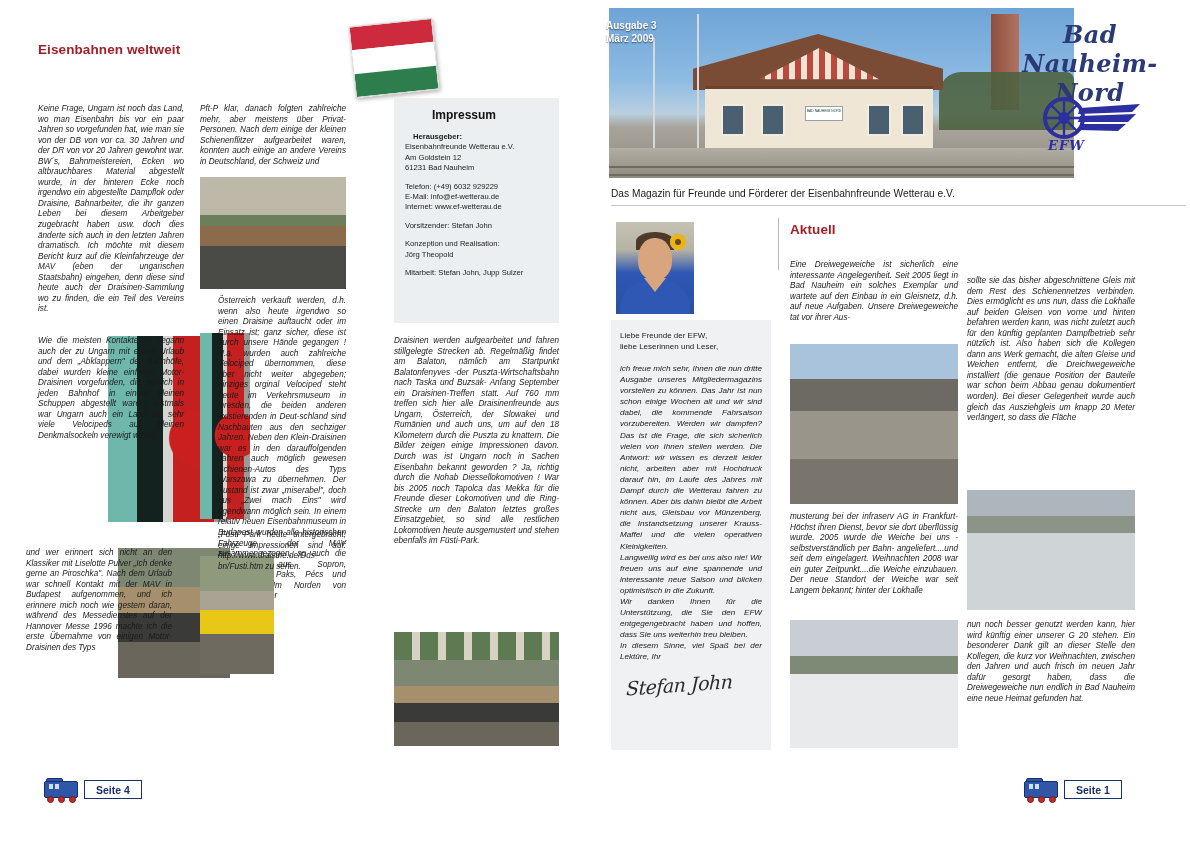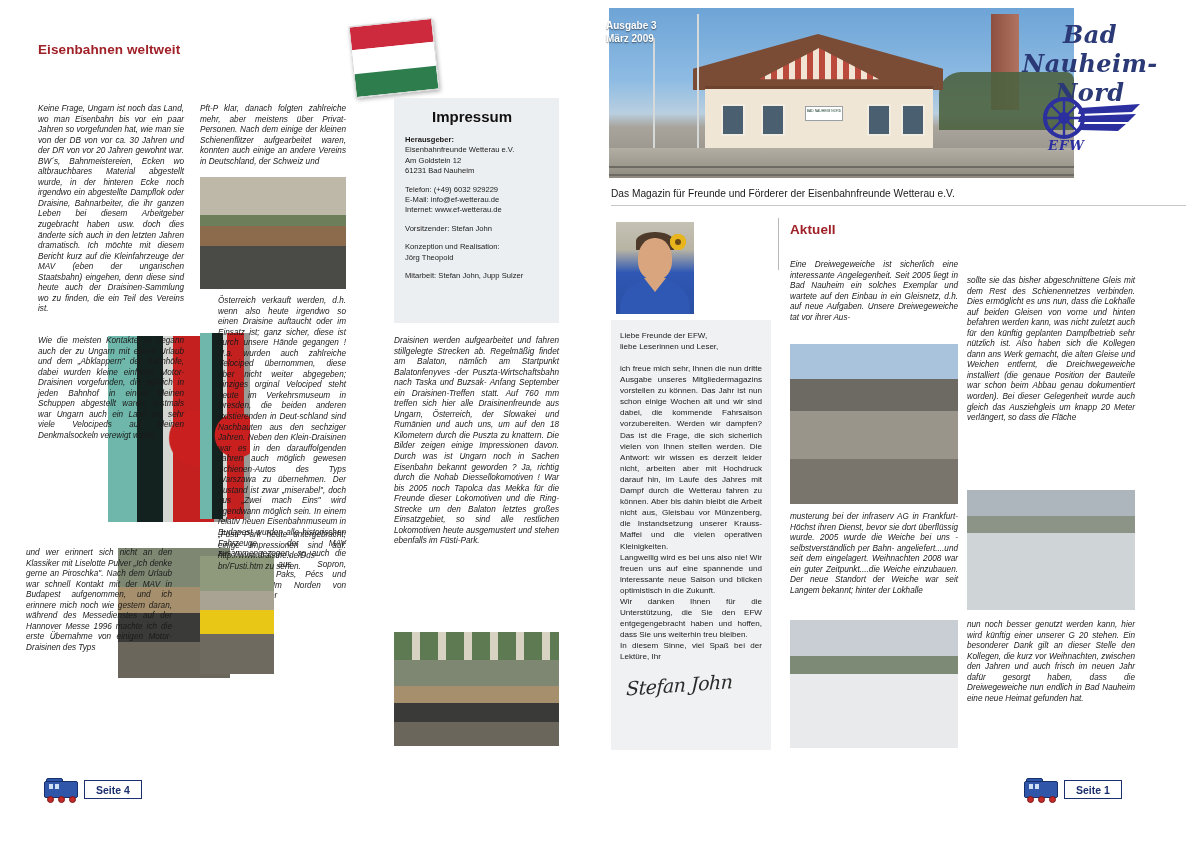--- a/index.html
+++ b/index.html
@@ -41,21 +41,21 @@
   #lcol2a { left:200px; top:104px; width:146px; }
   #lcol2b { left:218px; top:296px; width:128px; }
   #lcol2c { left:218px; top:530px; width:128px; }
 
   
   .impressum-box {
     position:absolute; left:394px; top:98px; width:165px; height:225px;
     background:#eceff1;
     padding:10px 11px;
   }
-  .impressum-title { font-size:15px; font-weight:bold; color:#111; margin-bottom:10px;padding-left:27px;}
+  .impressum-title { font-size:12px; font-weight:bold; color:#111; margin-bottom:10px;padding-left:27px;}
   .imp-text { font-size:7.6px; line-height:10.4px; color:#1a1a1a; }
   .imp-gap { height:8px; }
 
   #lcol3 { left:394px; top:336px; width:165px; }
 
   
   .flag {
     position:absolute; left:352px; top:22px; width:84px; height:72px;
     transform:rotate(-6deg);
     box-shadow:1px 2px 4px rgba(0,0,0,.3);
@@ -201,20 +201,21 @@
   }
 
   .greet-panel {
     position:absolute; left:611px; top:320px; width:160px; min-height:430px;
     background:#f0f1f2; padding:10px 9px 12px 9px;
   }
   .greet-lines { font-size:8px; line-height:11px; color:#1a1a1a; }
   .greet-body {
     font-size:8.1px; line-height:11.1px; color:#1a1a1a; text-align:justify;
     margin-top:11px;
+    font-style:italic;
   }
   .sig {
     margin-top:10px; font-family:"DejaVu Serif", serif; font-style:italic;
     font-size:19px; color:#2a2a2a; transform:rotate(-4deg) skewX(-6deg);
     letter-spacing:-.5px; padding-left:6px;
   }
 
   #rcol1 { left:790px; top:260px; width:168px; }
   #rcol1b { left:790px; top:512px; width:168px; }
   #rcol2 { left:967px; top:276px; width:168px; }
@@ -285,21 +286,21 @@
 
   <div class="photo ph-loco" style="left:200px; top:333px; width:50px; height:186px;"></div>
   <div class="col body-text" id="lcol2b">Österreich verkauft werden, d.h. wenn also heute irgendwo so einen Draisine auftaucht oder im Einsatz ist; ganz sicher, diese ist durch unsere Hände gegangen ! U.a. wurden auch zahlreiche Velociped übernommen, diese aber nicht weiter abgegeben; einziges orginal Velociped steht heute im Verkehrsmuseum in Dresden, die beiden anderen existierenden in Deut-schland sind Nachbauten aus den sechziger Jahren. Neben den Klein-Draisinen war es in den darauffolgenden Jahren auch möglich gewesen Schienen-Autos des Typs Warszawa zu übernehmen. Der Zustand ist zwar „miserabel", doch aus „Zwei mach Eins" wird irgendwann möglich sein. In einem relativ neuen Eisenbahnmuseum in Budapest wurden alle historischen Fahrzeuge der MAV zusammengezogen, so auch die Draisinen aus Sopron, Szómbathely, Paks, Pécs und Kecskemét. Im Norden von Budapest ist der</div>
 
   <div class="photo ph-yellow" style="left:200px; top:556px; width:74px; height:118px;"></div>
   <div class="col body-text" id="lcol2c">„Füsti"-Park heute untergebracht; einige Impressionen sind auf: http://www.draisine.de/Dds-bn/Fusti.htm zu sehen.</div>
 
   <div class="impressum-box">
     <div class="impressum-title">Impressum</div>
     <div class="imp-text">
-      <div style="font-weight:bold;">Herausgeber:</div>
+      <div style="font-weight:bold;margin-left:8px;">Herausgeber:</div>
       <div>Eisenbahnfreunde Wetterau e.V.</div>
       <div>Am Goldstein 12</div>
       <div>61231 Bad Nauheim</div>
       <div class="imp-gap"></div>
       <div>Telefon: (+49) 6032 929229</div>
       <div>E-Mail:   info@ef-wetterau.de</div>
       <div>Internet:  www.ef-wetterau.de</div>
       <div class="imp-gap"></div>
       <div>Vorsitzender: Stefan John</div>
       <div class="imp-gap"></div>

